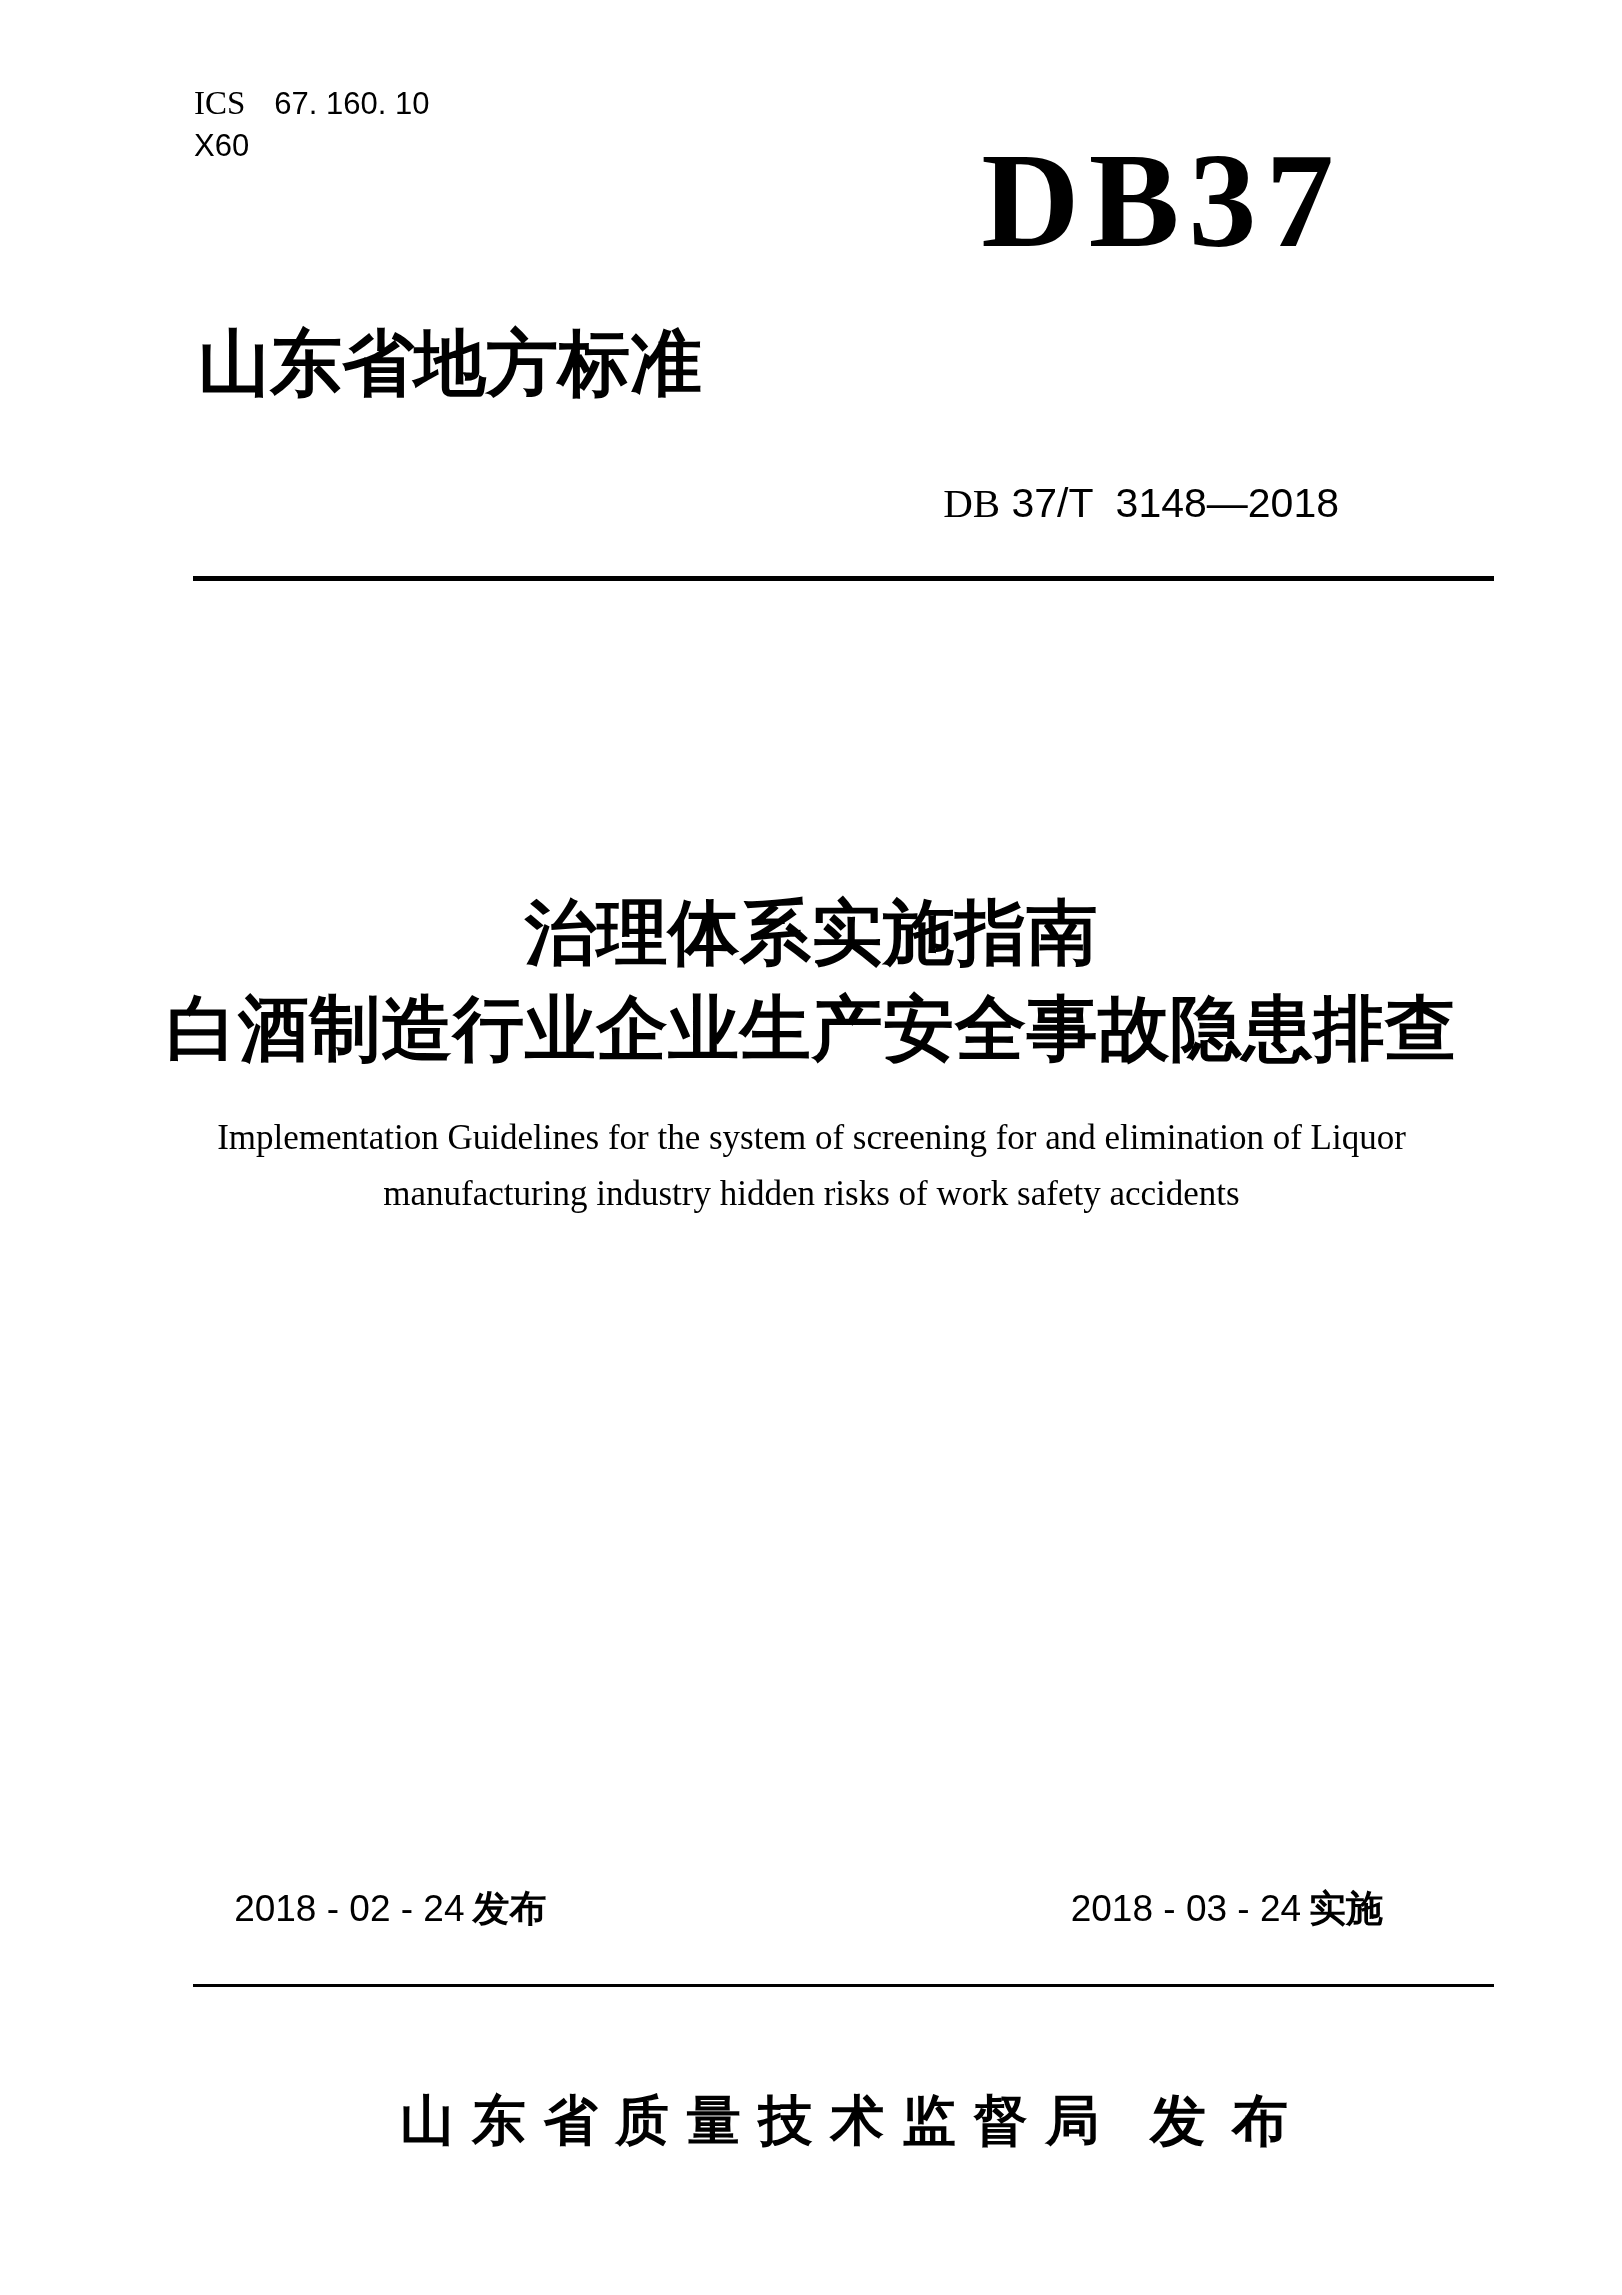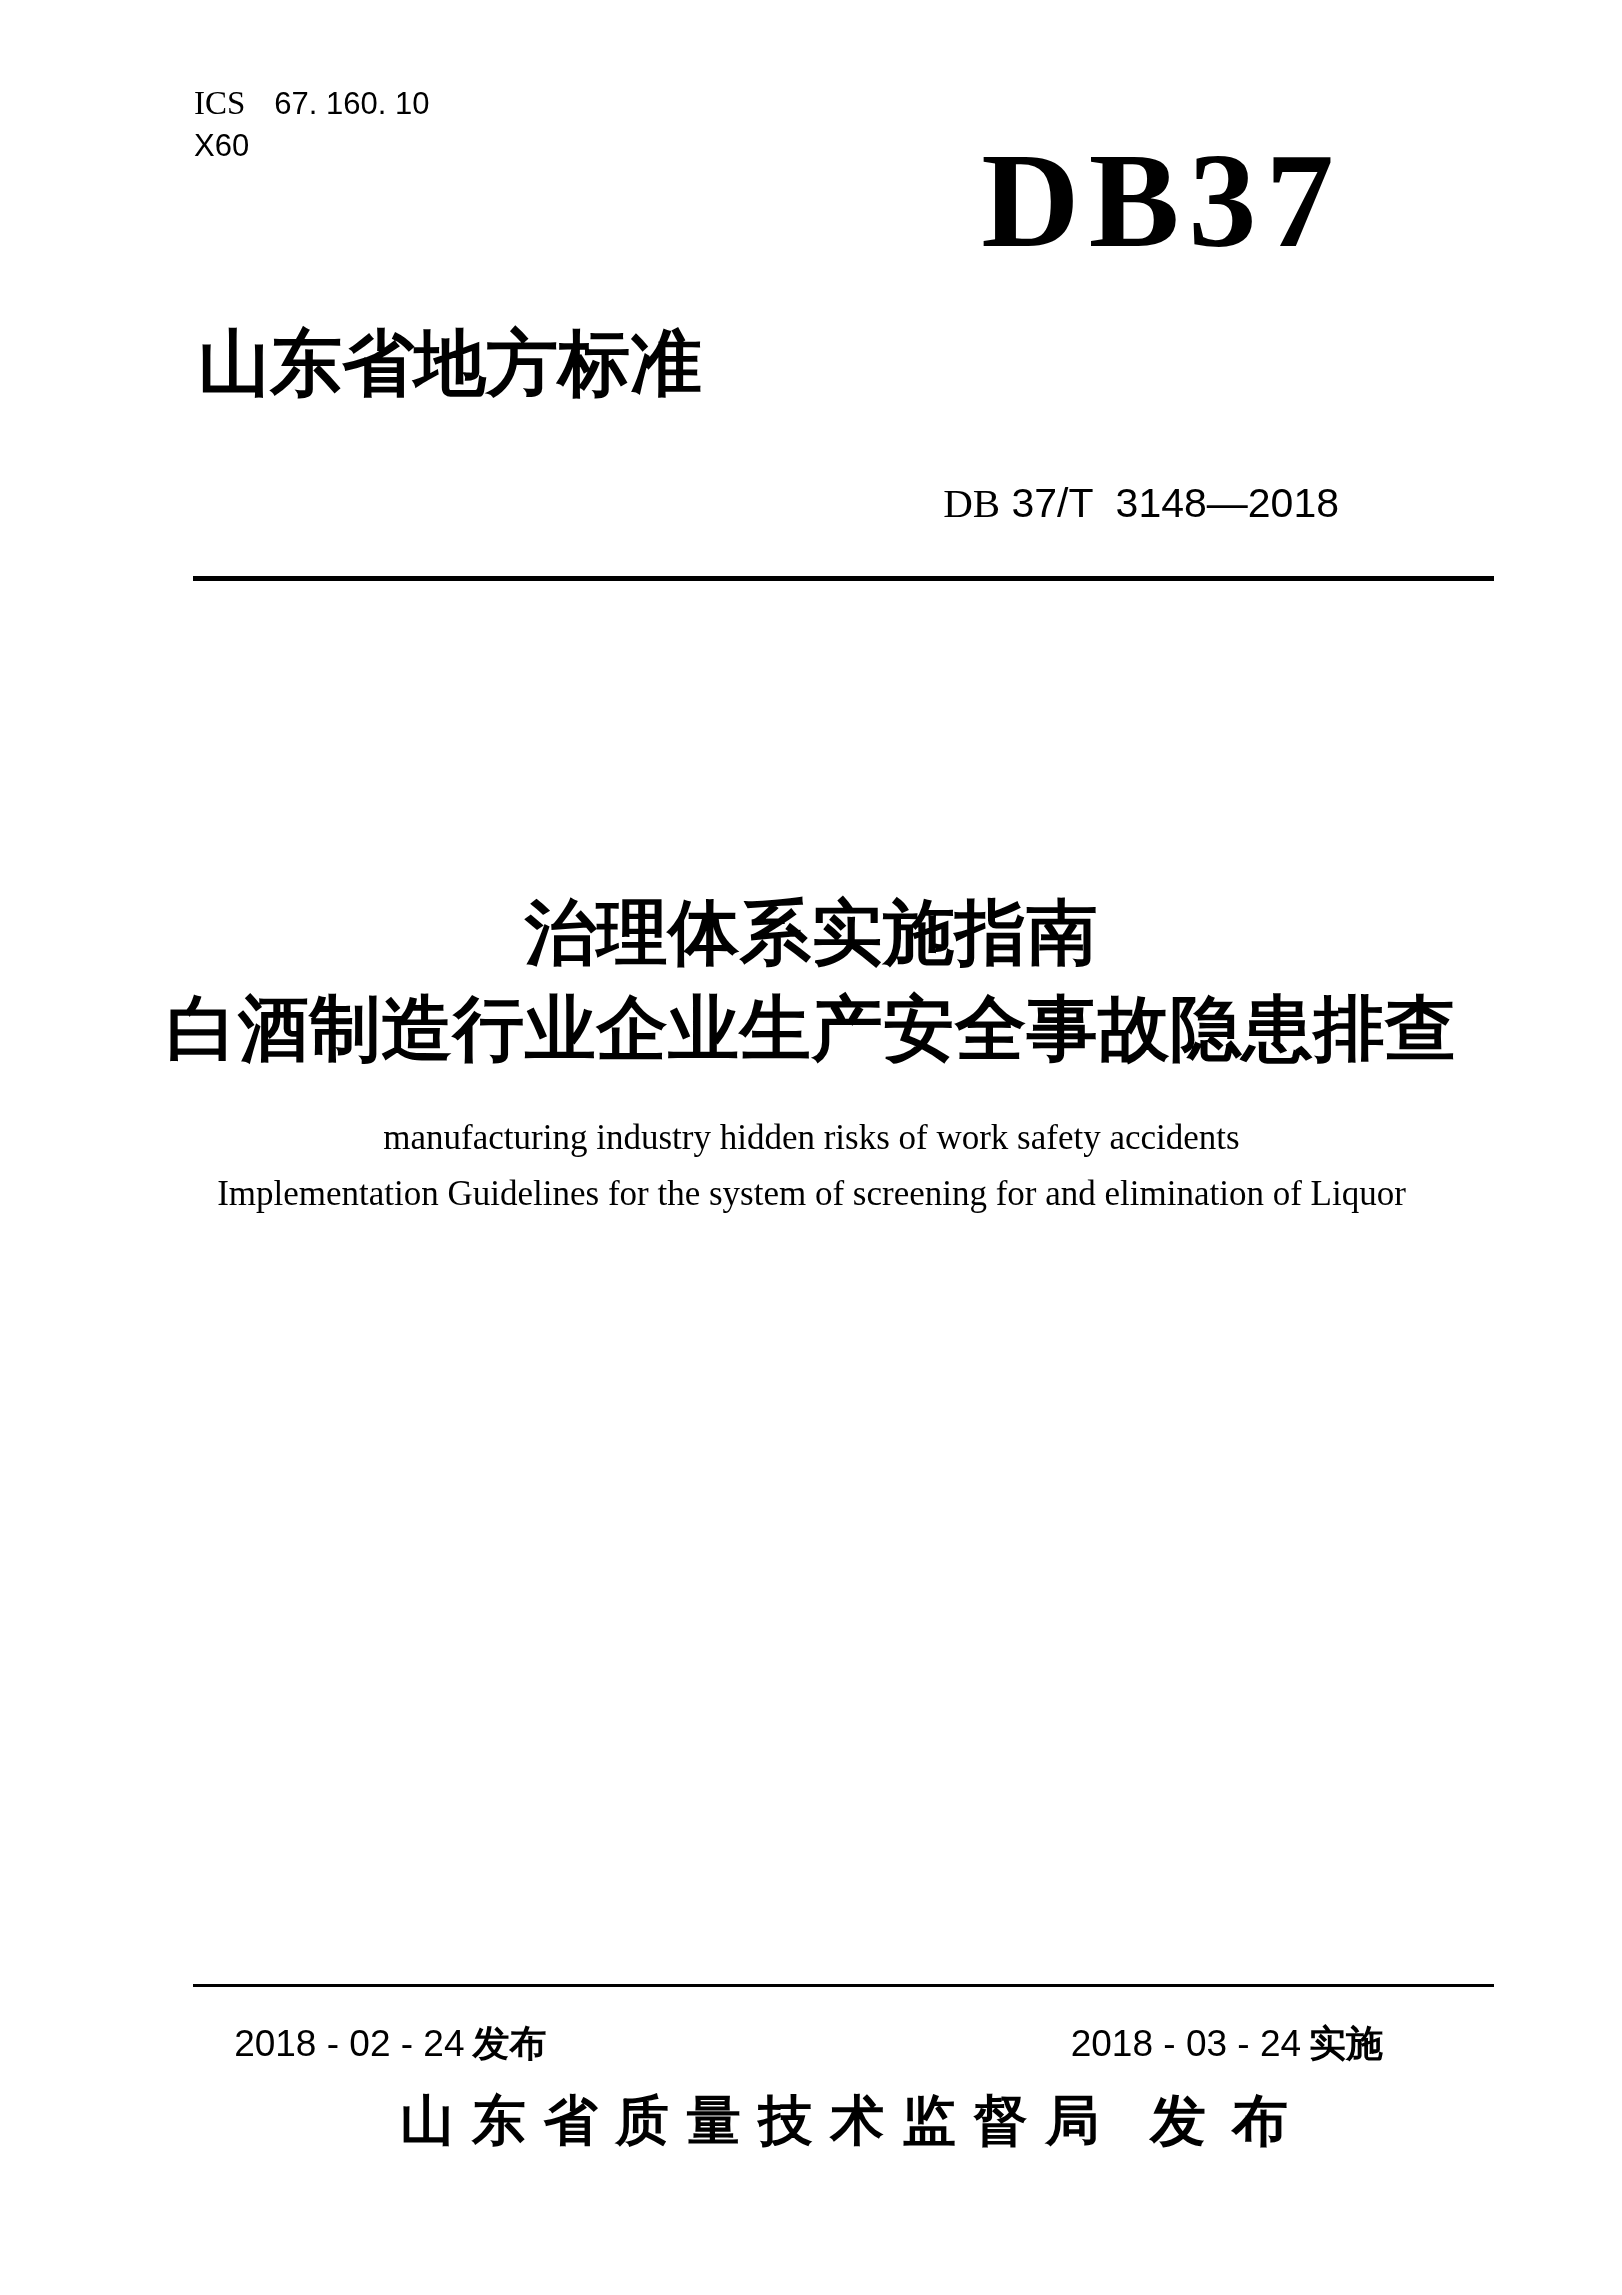--- a/index.html
+++ b/index.html
@@ -117,21 +117,21 @@
     text-align: center;
     font-family: "Liberation Serif", serif;
     font-size: 35px;
     line-height: 56px;
     color: #000;
   }
 
   
   .date-left, .date-right {
     position: absolute;
-    top: 1988px;
+    top: 1853px;
     font-size: 37px;
     line-height: 1;
     white-space: pre;
     color: #000;
   }
   .date-left  { left: 193px; }
   .date-right { right: 111px; }
   .date-label {
     margin-left: 7.9px;
     font-weight: bold;
@@ -182,22 +182,22 @@
   </div>
 
   <div class="rule rule-top"></div>
 
   <div class="title-cn">
     <div>治理体系实施指南</div>
     <div>白酒制造行业企业生产安全事故隐患排查</div>
   </div>
 
   <div class="title-en">
+    <div>Implementation Guidelines for the system of screening for and elimination of Liquor</div>
     <div>manufacturing industry hidden risks of work safety accidents</div>
-    <div>Implementation Guidelines for the system of screening for and elimination of Liquor</div>
   </div>
 
   <div class="date-left">
     <span>2018 - 02 - 24</span><span class="date-label">发布</span>
   </div>
 
   <div class="date-right">
     <span>2018 - 03 - 24</span><span class="date-label">实施</span>
   </div>
 

